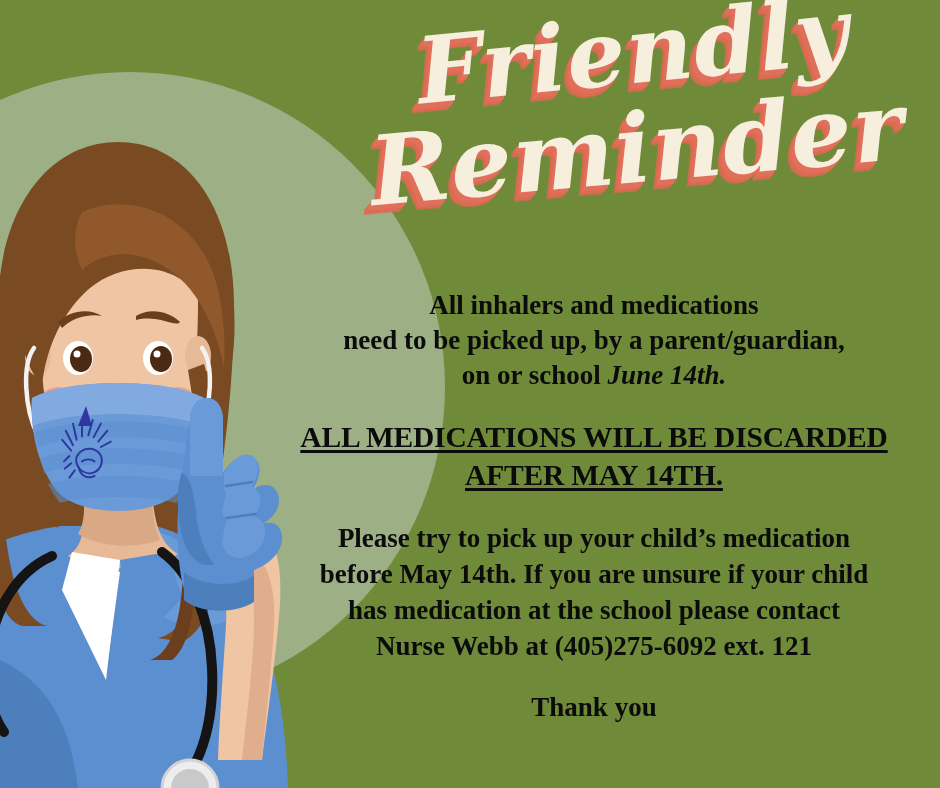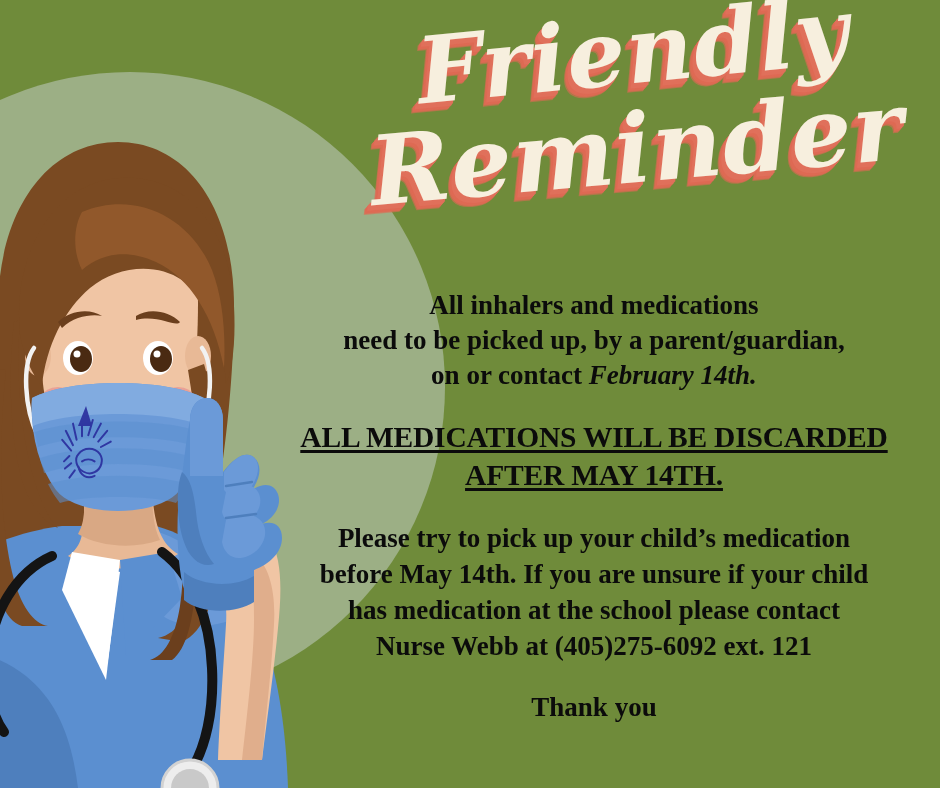--- a/index.html
+++ b/index.html
@@ -198,21 +198,21 @@
   <div id="title">
     <div class="script-line" id="title-line-1">Friendly</div>
     <div class="script-line" id="title-line-2">Reminder</div>
   </div>
 
   <div id="body-copy">
 
     <div class="para">
       <div>All inhalers and medications</div>
       <div>need to be picked up, by a parent/guardian,</div>
-      <div><span>on or contact </span><span class="em-italic">February 14th.</span></div>
+      <div><span>on or school </span><span class="em-italic">June 14th.</span></div>
     </div>
 
     <div class="spacer"></div>
 
     <div class="para" id="discard-block">
       <div class="u">ALL MEDICATIONS WILL BE DISCARDED</div>
       <div><span class="u">AFTER MAY 14TH.</span></div>
     </div>
 
     <div class="spacer"></div>

